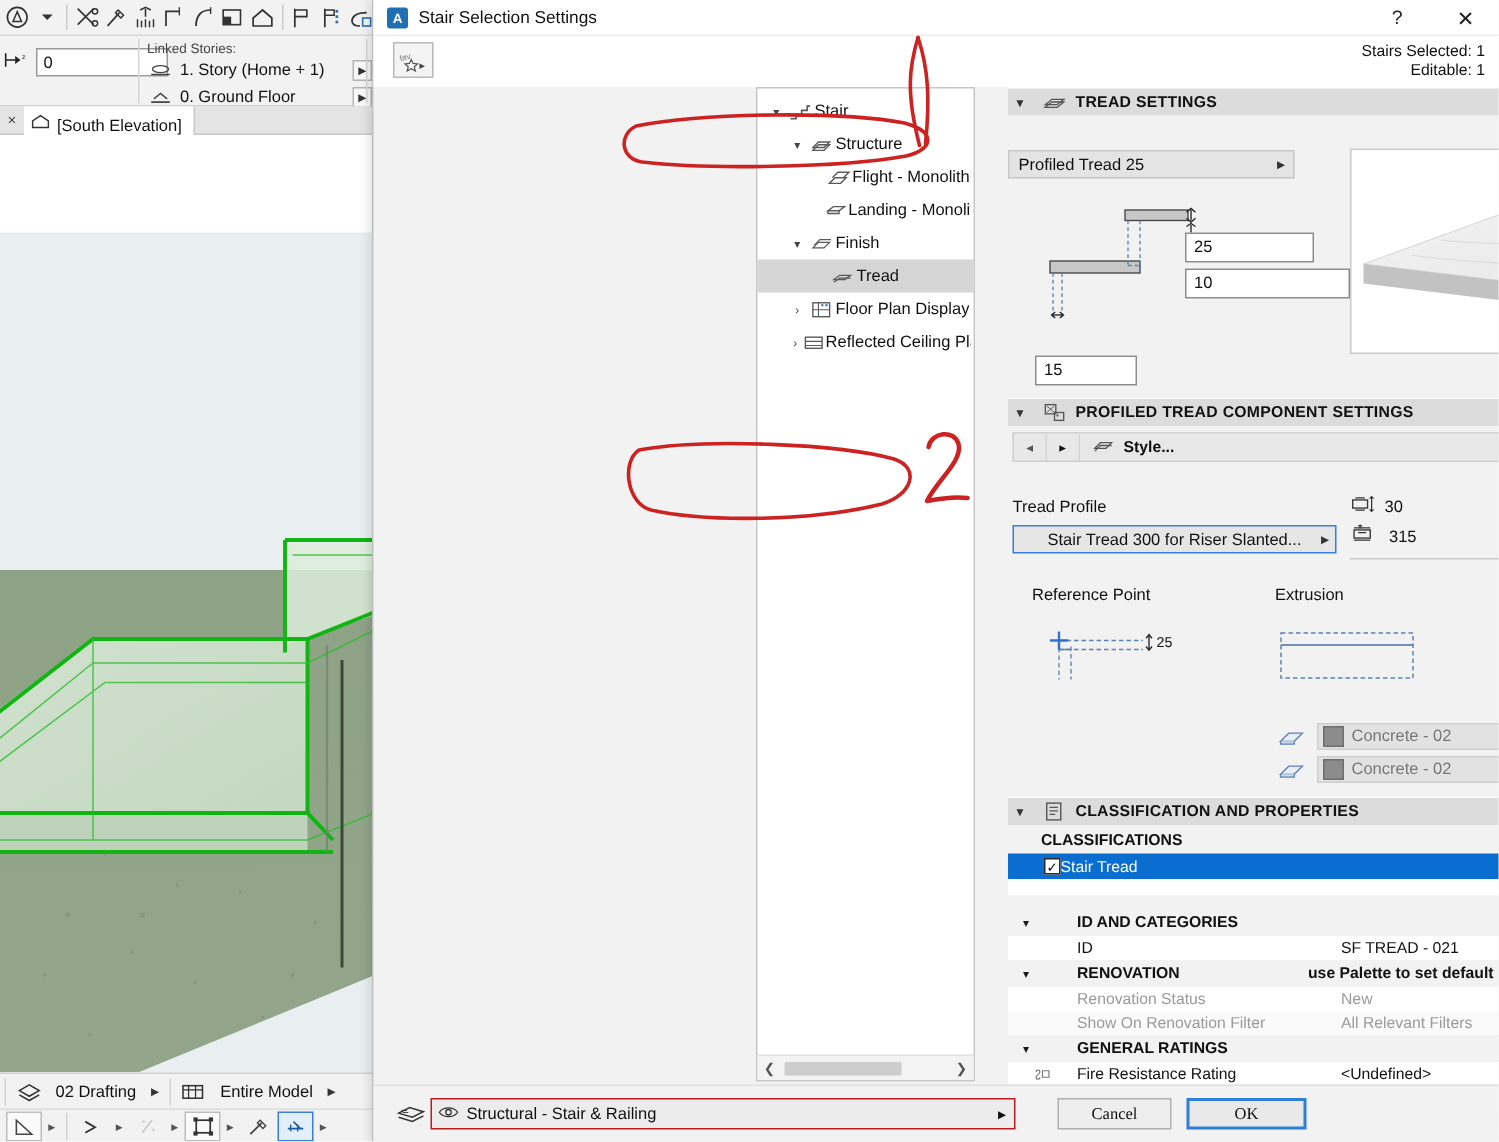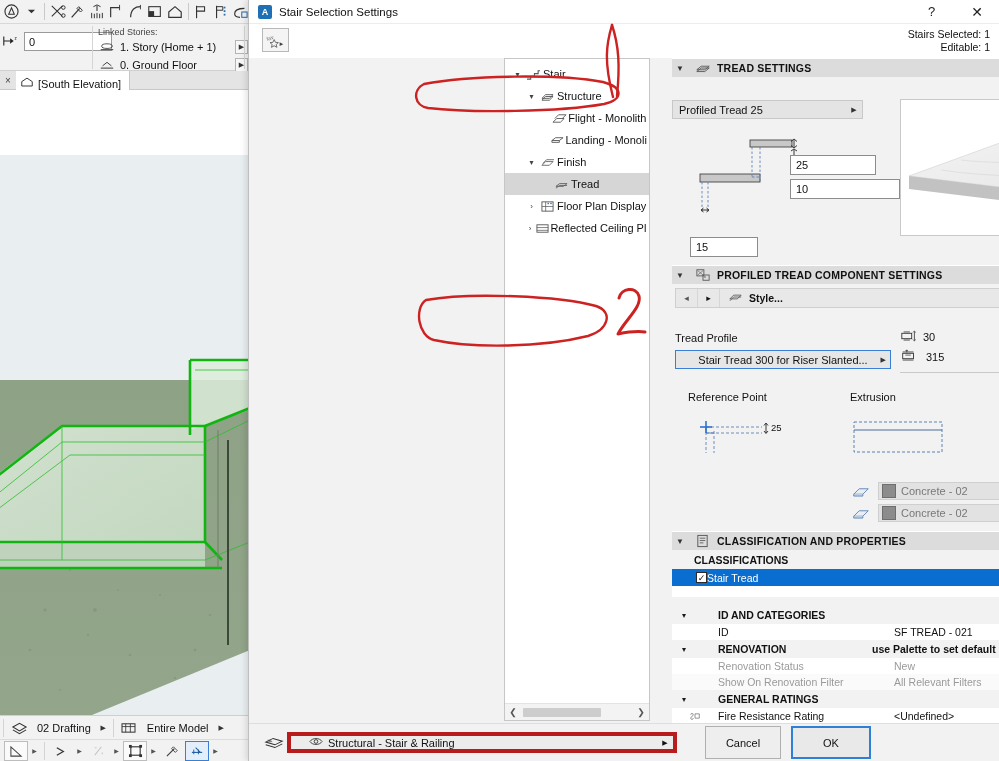--- a/index.html
+++ b/index.html
@@ -190,27 +190,27 @@
   .prop-row.selected .pr-name, .prop-row.selected .pr-val { color:#fff; }
   .chkbox { width:11px;height:11px;background:#fff;border:1px solid #2a2a2a; display:flex;align-items:center;justify-content:center;font-size:9px;color:#111;}
 
   
   .dlg-footer {
     position:absolute; left:0; bottom:0; width:751px; height:38px; background:#f2f2f2;
     border-top:1px solid #dedede; display:flex; align-items:center; padding: 0 12px;
   }
   .ft-icon { width:26px; height:20px; display:flex; align-items:center; justify-content:center; color:#333; }
   .ft-combo {
-    flex:1; height:21px; background:#ececec; border:4px solid #b91c1c; display:flex; align-items:center;
-    gap:5px; padding-left:18px; font-size:11px; color:#111; margin-right:18px; max-width:390px;
+    flex:1; height:21px; background:#ececec; border:1px solid #b91c1c; display:flex; align-items:center;
+    gap:5px; padding-left:4px; font-size:11px; color:#111; margin-right:18px; max-width:390px;
   }
   .ft-combo .fc-arrow { margin-left:auto; width:16px; text-align:center; font-size:7px; }
   .btn {
-    width:76px; height:33px; font-size:11px; display:flex; align-items:center; justify-content:center;
-    background:#eeeeee; border:1px solid #b0b0b0; color:#111; margin-left:10px;
+    width:76px; height:21px; font-size:11px; display:flex; align-items:center; justify-content:center;
+    background:#eeeeee; border:1px solid #b0b0b0; color:#111; margin-left:10px;font-family:Liberation Serif, serif;
   }
   .btn.primary { background:#e9e9e9; border:2px solid #2f7fd6; width:80px; }
 
   
   #annot { position:absolute; left:0; top:0; width:999px; height:761px; pointer-events:none; }
 </style>
 </head>
 <body>
 
 <div id="root">

